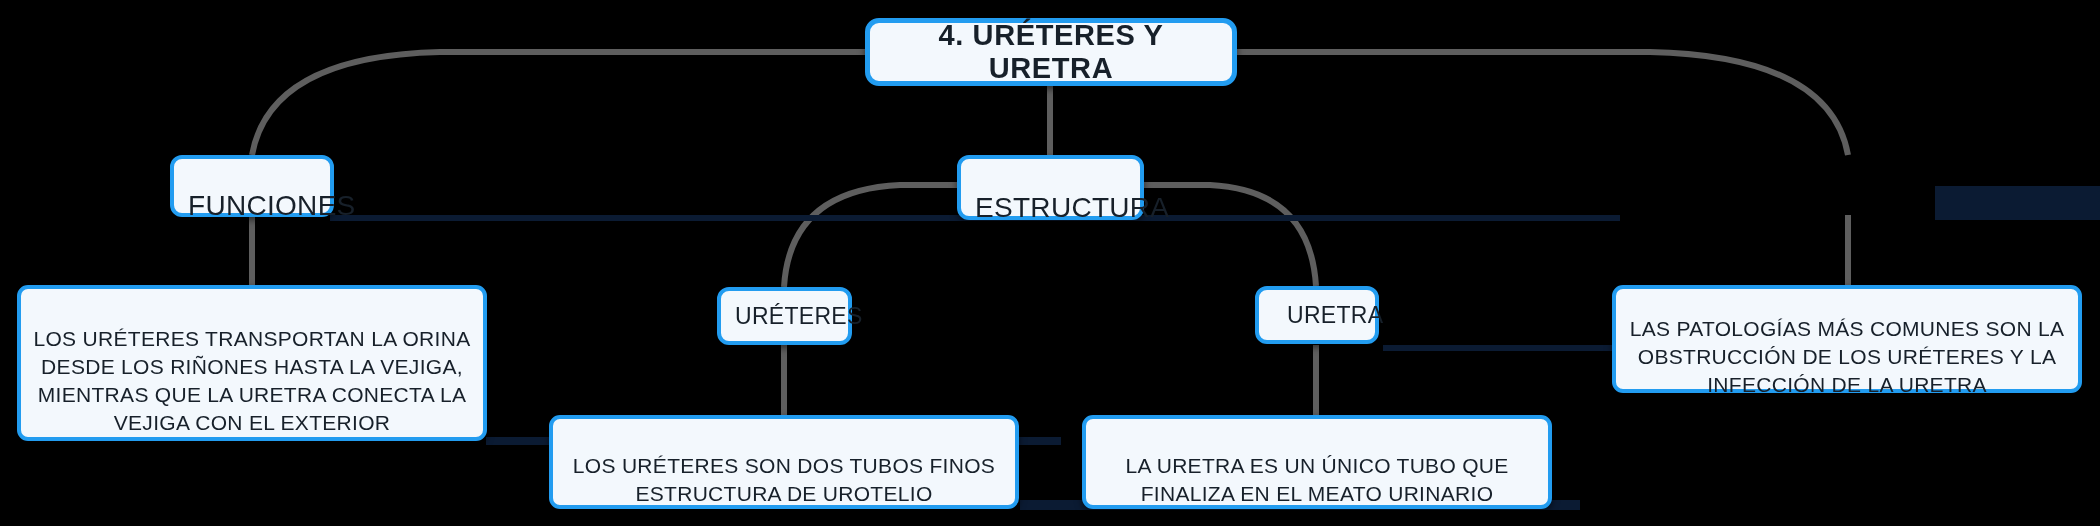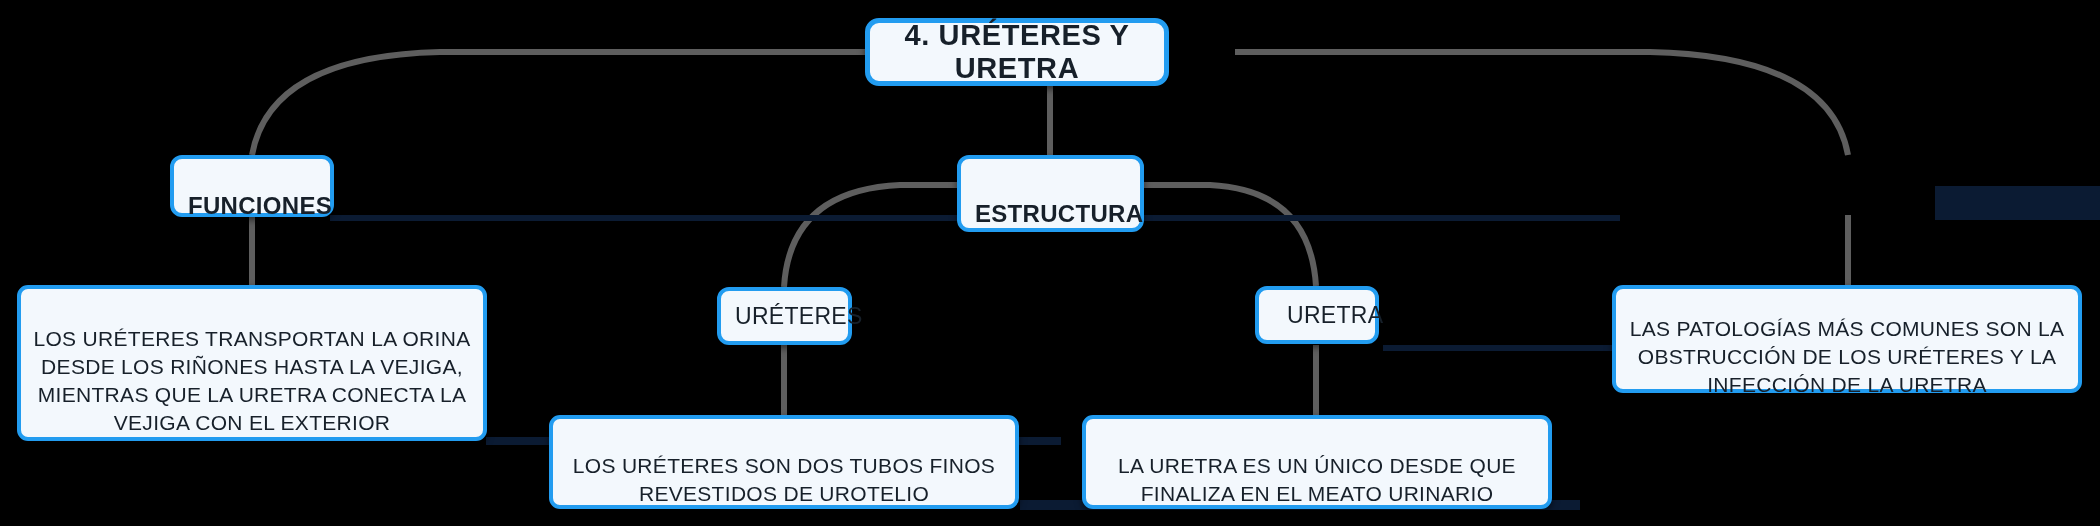--- a/index.html
+++ b/index.html
@@ -48,22 +48,22 @@
   .node.root {
     border-width: 5px;
     border-radius: 14px;
   }
   .node.root .node-label {
     font-size: 29px;
     font-weight: 700;
     letter-spacing: 0.6px;
   }
   .node.branch .node-label {
-    font-size: 24px;
-    font-weight: 700;
+    font-size: 28px;
+    font-weight: 400;
     margin-top: 40px;
   }
   .node.sub .node-label {
     font-size: 23px;
     font-weight: 400;
   }
   .node.leaf {
     border-radius: 11px;
   }
   .node.leaf .node-label {
@@ -97,50 +97,50 @@
       <path d="M 1235 52 L 1650 52 Q 1830 56 1848 155"></path>
       <path d="M 958 185 L 900 185 Q 790 190 784 287"></path>
       <path d="M 1142 185 L 1210 185 Q 1310 190 1316 286"></path>
       <path d="M 252 215 L 252 285"></path>
       <path d="M 784 345 L 784 416"></path>
       <path d="M 1316 345 L 1316 416"></path>
       <path d="M 1848 215 L 1848 286"></path>
     </g>
   </svg>
 
-  <div class="node root" style="left:865px; top:18px; width:304px; height:68px;">
+  <div class="node root" style="left:865px; top:18px; width:372px; height:68px;">
     <span class="node-label">4. URÉTERES Y URETRA</span>
   </div>
 
   <div class="node branch" style="left:170px; top:155px; width:164px; height:62px;">
     <span class="node-label">FUNCIONES</span>
   </div>
 
-  <div class="node branch" style="left:957px; top:155px; width:187px; height:77px;">
+  <div class="node branch" style="left:957px; top:155px; width:187px; height:65px;">
     <span class="node-label">ESTRUCTURA</span>
   </div>
 
 
   <div class="node sub" style="left:717px; top:287px; width:135px; height:58px;">
     <span class="node-label">URÉTERES</span>
   </div>
 
   <div class="node sub" style="left:1255px; top:286px; width:124px; height:58px;padding-left:14px;">
     <span class="node-label">URETRA</span>
   </div>
 
   <div class="node leaf" style="left:17px; top:285px; width:470px; height:156px;">
     <span class="node-label">LOS URÉTERES TRANSPORTAN LA ORINA DESDE LOS RIÑONES HASTA LA VEJIGA, MIENTRAS QUE LA URETRA CONECTA LA VEJIGA CON EL EXTERIOR</span>
   </div>
 
   <div class="node leaf" style="left:549px; top:415px; width:470px; height:94px;">
-    <span class="node-label">LOS URÉTERES SON DOS TUBOS FINOS REVESTIDOS DE UROTELIO</span>
+    <span class="node-label">LOS URÉTERES SON DOS TUBOS FINOS ESTRUCTURA DE UROTELIO</span>
   </div>
 
   <div class="node leaf" style="left:1082px; top:415px; width:470px; height:94px;">
-    <span class="node-label">LA URETRA ES UN ÚNICO DESDE QUE FINALIZA EN EL MEATO URINARIO</span>
+    <span class="node-label">LA URETRA ES UN ÚNICO TUBO QUE FINALIZA EN EL MEATO URINARIO</span>
   </div>
 
   <div class="node leaf" style="left:1612px; top:285px; width:470px; height:108px;">
     <span class="node-label">LAS PATOLOGÍAS MÁS COMUNES SON LA OBSTRUCCIÓN DE LOS URÉTERES Y LA INFECCIÓN DE LA URETRA</span>
   </div>
 
 </div>
 
 </body></html>

